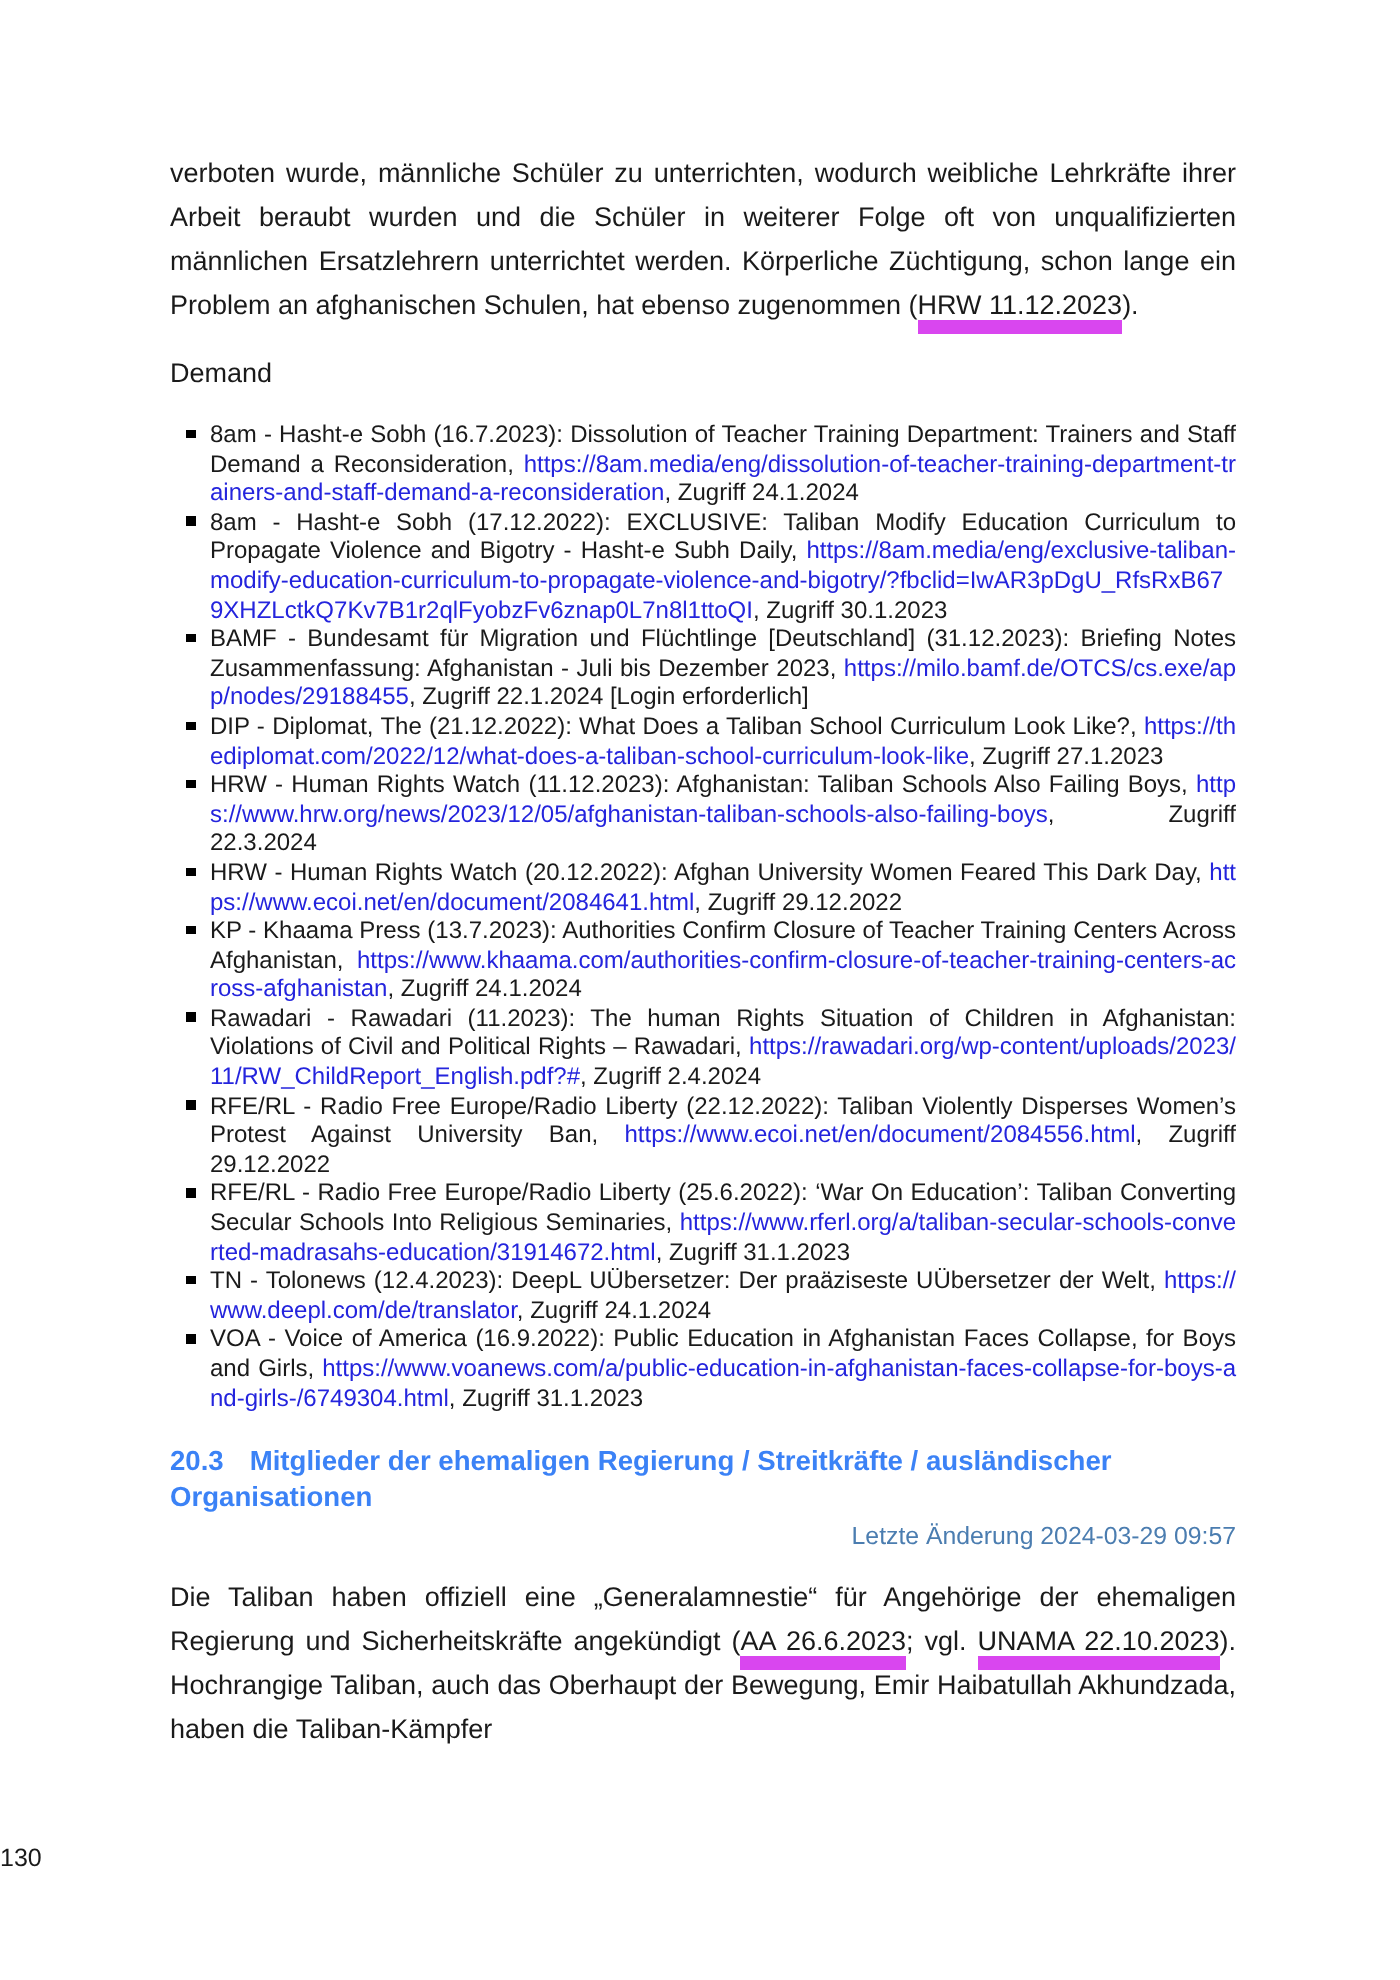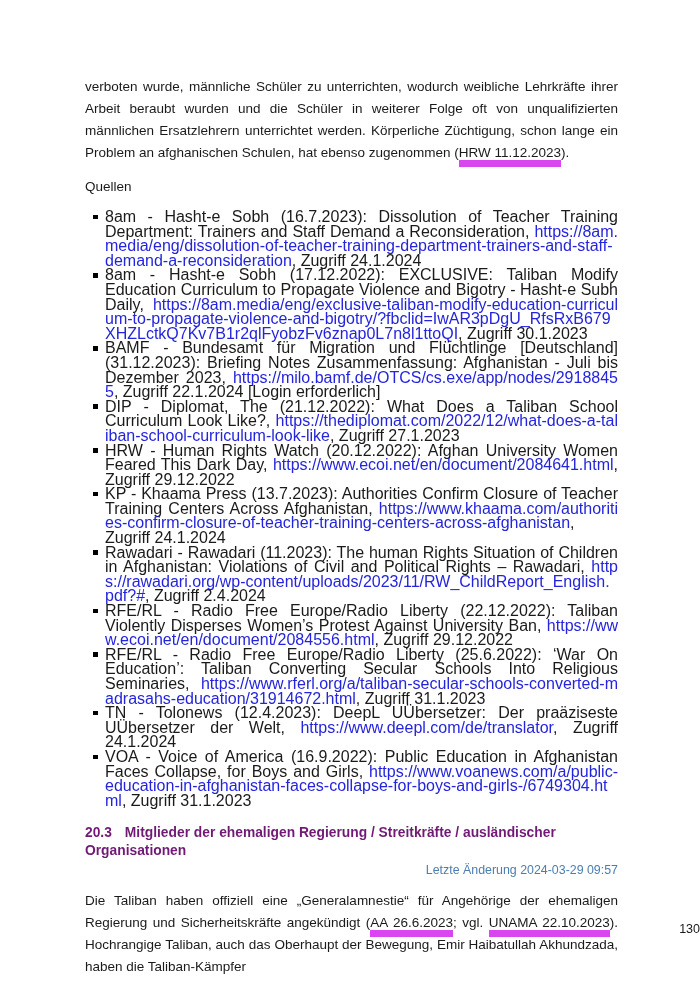--- a/index.html
+++ b/index.html
@@ -21,21 +21,21 @@
     line-height: 22px;
     margin: 0 0 12px 0;
   }
   .justify { text-align: justify; }
   .note { font-style: italic; margin-bottom: 10px; }
   .sources-heading { margin-bottom: 12px; }
   ul.sources {
     list-style: none;
     margin: 0 0 16px 0;
     padding: 0;
-    font-size: 16px;
+    font-size: 12px;
     line-height: 14.6px;
     text-align: justify;
   }
   li.source-item {
     position: relative;
     padding-left: 20px;
   }
   li.source-item::before {
     content: "";
     position: absolute;
@@ -47,63 +47,64 @@
     color: #2424dd;
     text-decoration: none;
     word-break: break-all;
     cursor: pointer;
   }
   .ref {
     border-bottom: 7px solid #d946ef;
     cursor: pointer;
   }
   .section-head {
-    color: #701a75;
+    color: #3b82f6;
     font-weight: bold;
     font-size: 13.8px;
     line-height: 18px;
     margin: 0 0 2px 0;
   }
   .sec-num { margin-right: 13px; }
   .last-change {
     color: #4b7db0;
     font-size: 12.4px;
     line-height: 17px;
     margin: 0 0 11px 0;
     text-align: right;
   }
   .page-num {
     position: absolute;
     left: 0; right: 0;
     top: 922px;
-    text-align: right;
+    text-align: left;
     font-size: 12.5px;
     color: #1a1a1a;
   }
 </style>
 </head>
 <body>
 
 <div class="page">
   <div class="content">
 
     <p class="body justify"><span>verboten wurde, männliche Schüler zu unterrichten, wodurch weibliche Lehrkräfte ihrer Arbeit beraubt wurden und die Schüler in weiterer Folge oft von unqualifizierten männlichen Ersatzlehrern unterrichtet werden. Körperliche Züchtigung, schon lange ein Problem an afghanischen Schulen, hat ebenso zugenommen (</span><span class="ref">HRW 11.12.2023</span><span>).</span></p>
 
 
-    <p class="body sources-heading">Quellen</p>
+    <p class="body sources-heading">Demand</p>
 
     <ul class="sources">
       <li class="source-item"><span>8am - Hasht-e Sobh (16.7.2023): Dissolution of Teacher Training Department: Trainers and Staff Demand a Reconsideration, </span><a class="link">https://8am.media/eng/dissolution-of-teacher-training-department-trainers-and-staff-demand-a-reconsideration</a><span>, Zugriff 24.1.2024</span></li>
 
       <li class="source-item"><span>8am - Hasht-e Sobh (17.12.2022): EXCLUSIVE: Taliban Modify Education Curriculum to Propagate Violence and Bigotry - Hasht-e Subh Daily, </span><a class="link">https://8am.media/eng/exclusive-taliban-modify-education-curriculum-to-propagate-violence-and-bigotry/?fbclid=IwAR3pDgU_RfsRxB679XHZLctkQ7Kv7B1r2qlFyobzFv6znap0L7n8l1ttoQI</a><span>, Zugriff 30.1.2023</span></li>
 
       <li class="source-item"><span>BAMF - Bundesamt für Migration und Flüchtlinge [Deutschland] (31.12.2023): Briefing Notes Zusammenfassung: Afghanistan - Juli bis Dezember 2023, </span><a class="link">https://milo.bamf.de/OTCS/cs.exe/app/nodes/29188455</a><span>, Zugriff 22.1.2024 [Login erforderlich]</span></li>
 
       <li class="source-item"><span>DIP - Diplomat, The (21.12.2022): What Does a Taliban School Curriculum Look Like?, </span><a class="link">https://thediplomat.com/2022/12/what-does-a-taliban-school-curriculum-look-like</a><span>, Zugriff 27.1.2023</span></li>
 
+      <li class="source-item"><span>HRW - Human Rights Watch (11.12.2023): Afghanistan: Taliban Schools Also Failing Boys, </span><a class="link">https://www.hrw.org/news/2023/12/05/afghanistan-taliban-schools-also-failing-boys</a><span>, Zugriff 22.3.2024</span></li>
 
       <li class="source-item"><span>HRW - Human Rights Watch (20.12.2022): Afghan University Women Feared This Dark Day, </span><a class="link">https://www.ecoi.net/en/document/2084641.html</a><span>, Zugriff 29.12.2022</span></li>
 
       <li class="source-item"><span>KP - Khaama Press (13.7.2023): Authorities Confirm Closure of Teacher Training Centers Across Afghanistan, </span><a class="link">https://www.khaama.com/authorities-confirm-closure-of-teacher-training-centers-across-afghanistan</a><span>, Zugriff 24.1.2024</span></li>
 
       <li class="source-item"><span>Rawadari - Rawadari (11.2023): The human Rights Situation of Children in Afghanistan: Violations of Civil and Political Rights – Rawadari, </span><a class="link">https://rawadari.org/wp-content/uploads/2023/11/RW_ChildReport_English.pdf?#</a><span>, Zugriff 2.4.2024</span></li>
 
       <li class="source-item"><span>RFE/RL - Radio Free Europe/Radio Liberty (22.12.2022): Taliban Violently Disperses Women’s Protest Against University Ban, </span><a class="link">https://www.ecoi.net/en/document/2084556.html</a><span>, Zugriff 29.12.2022</span></li>
 
       <li class="source-item"><span>RFE/RL - Radio Free Europe/Radio Liberty (25.6.2022): ‘War On Education’: Taliban Converting Secular Schools Into Religious Seminaries, </span><a class="link">https://www.rferl.org/a/taliban-secular-schools-converted-madrasahs-education/31914672.html</a><span>, Zugriff 31.1.2023</span></li>

